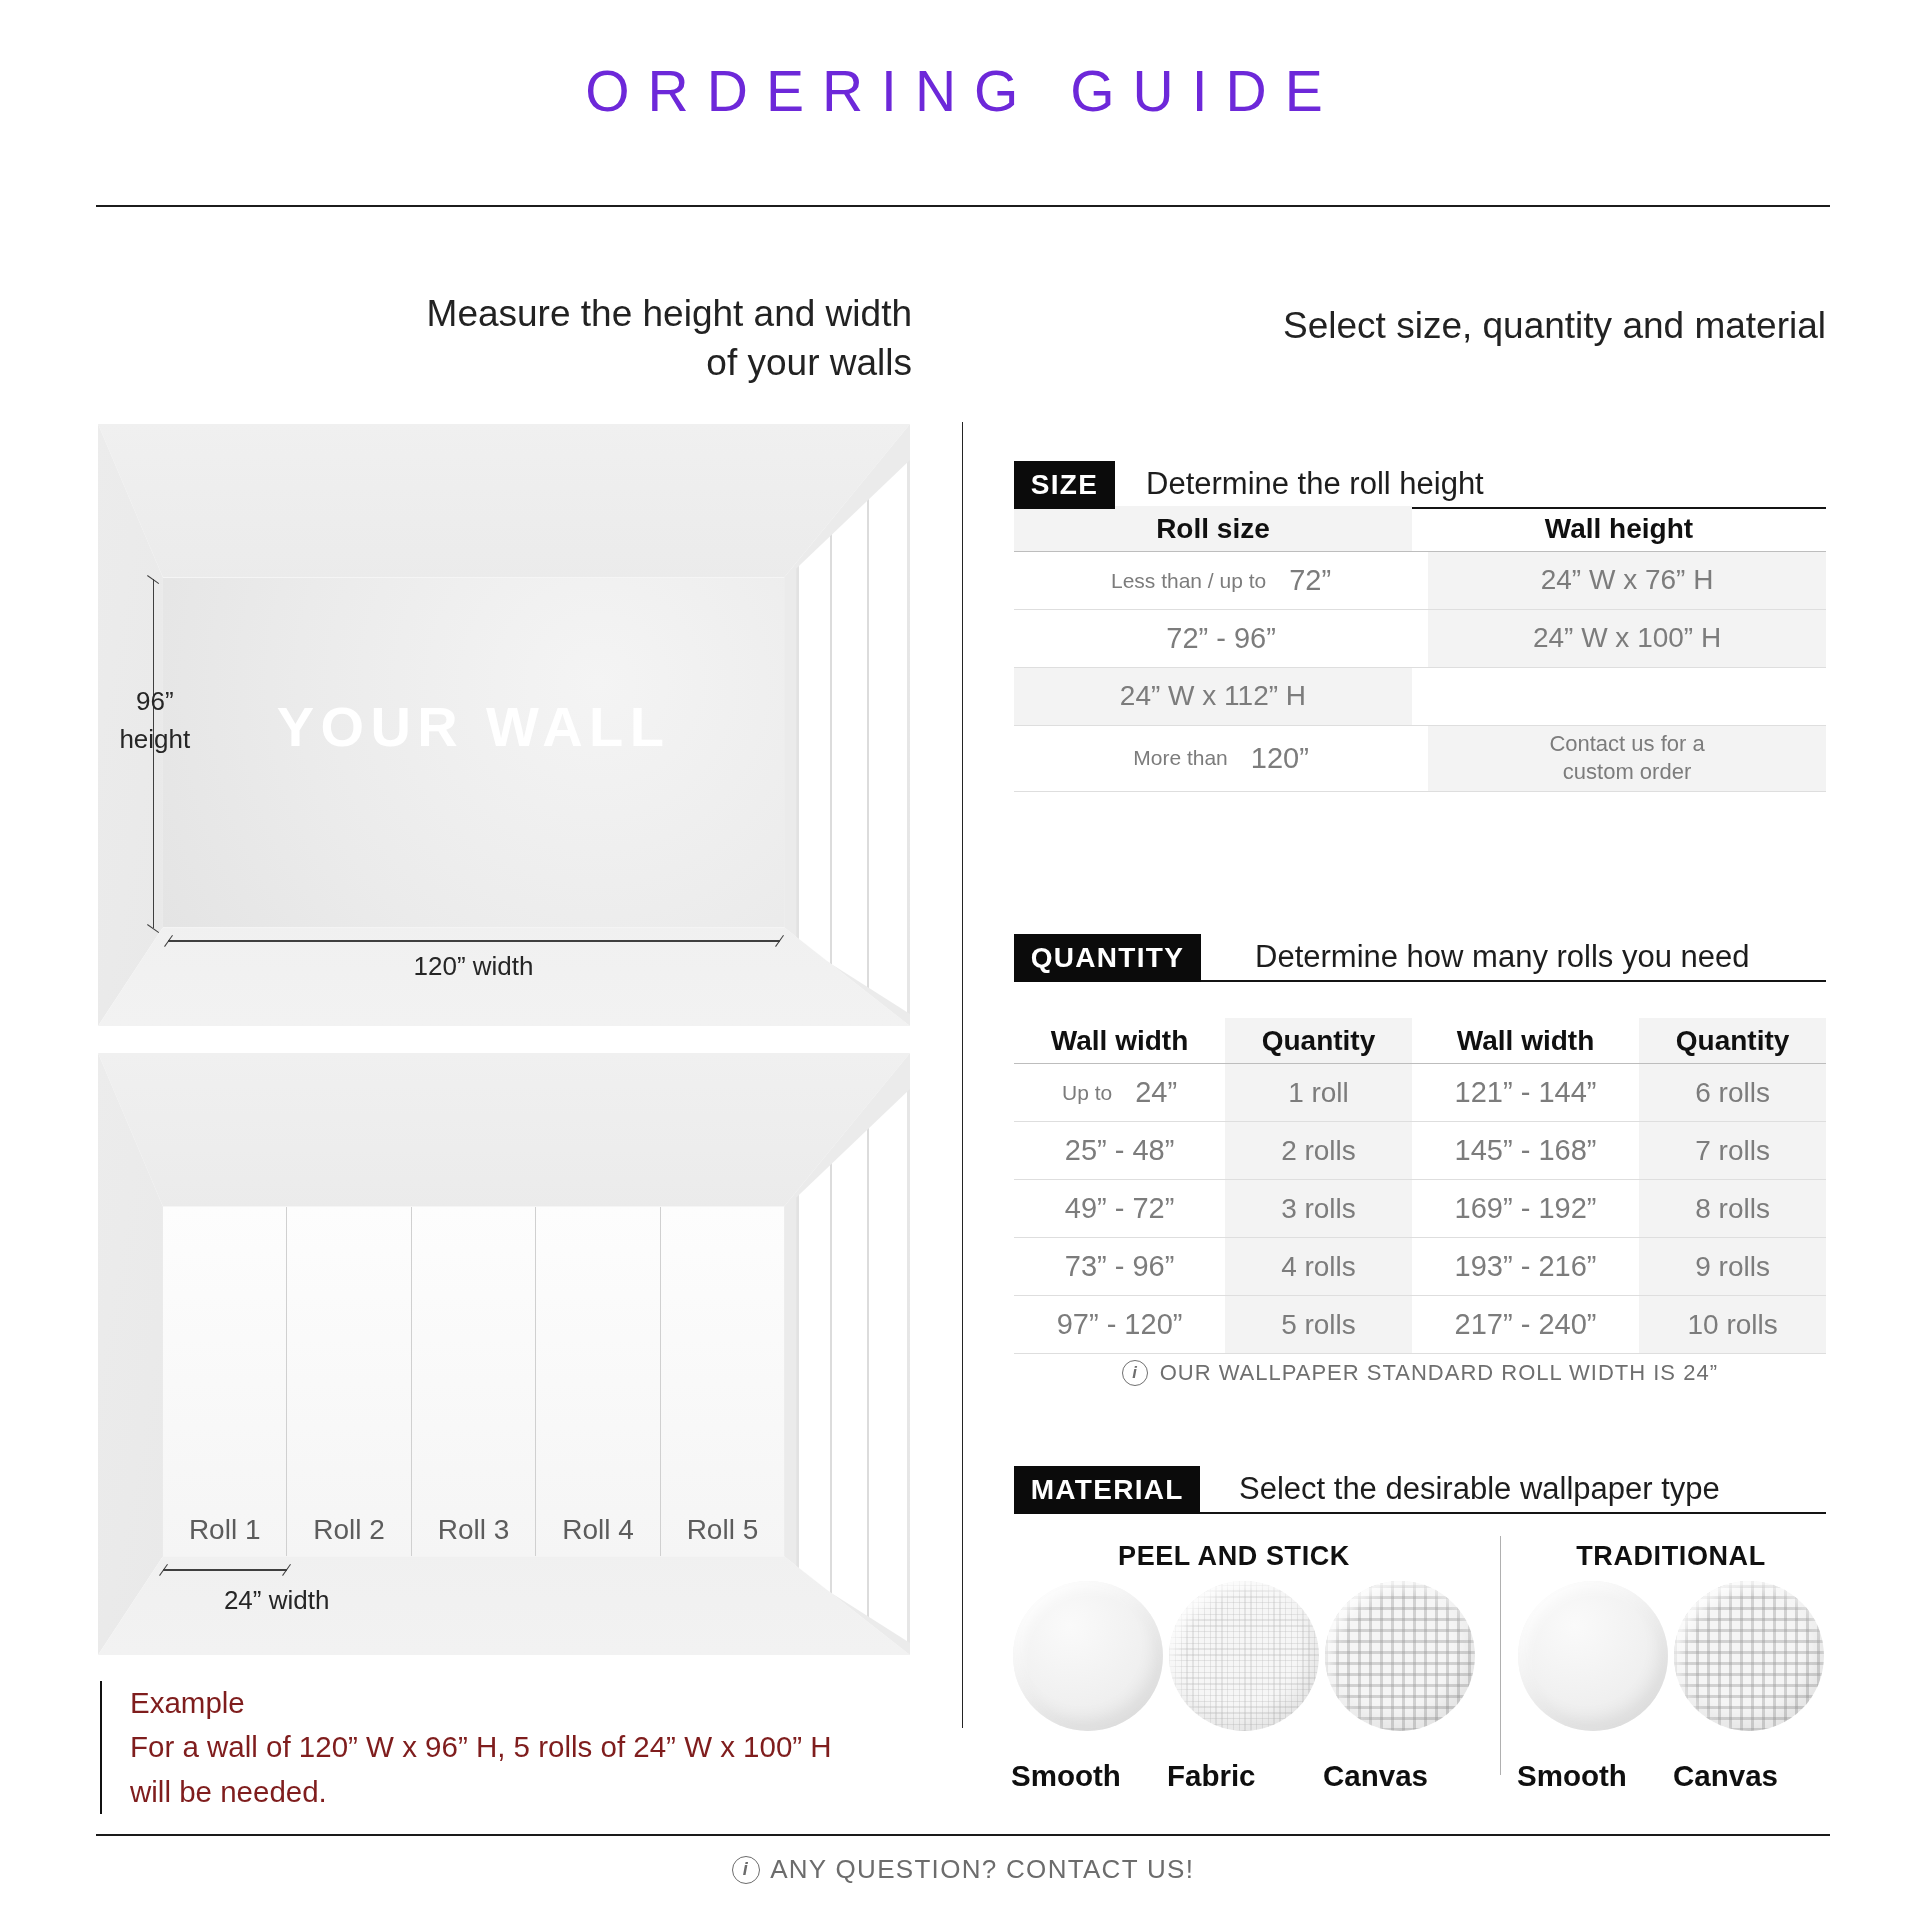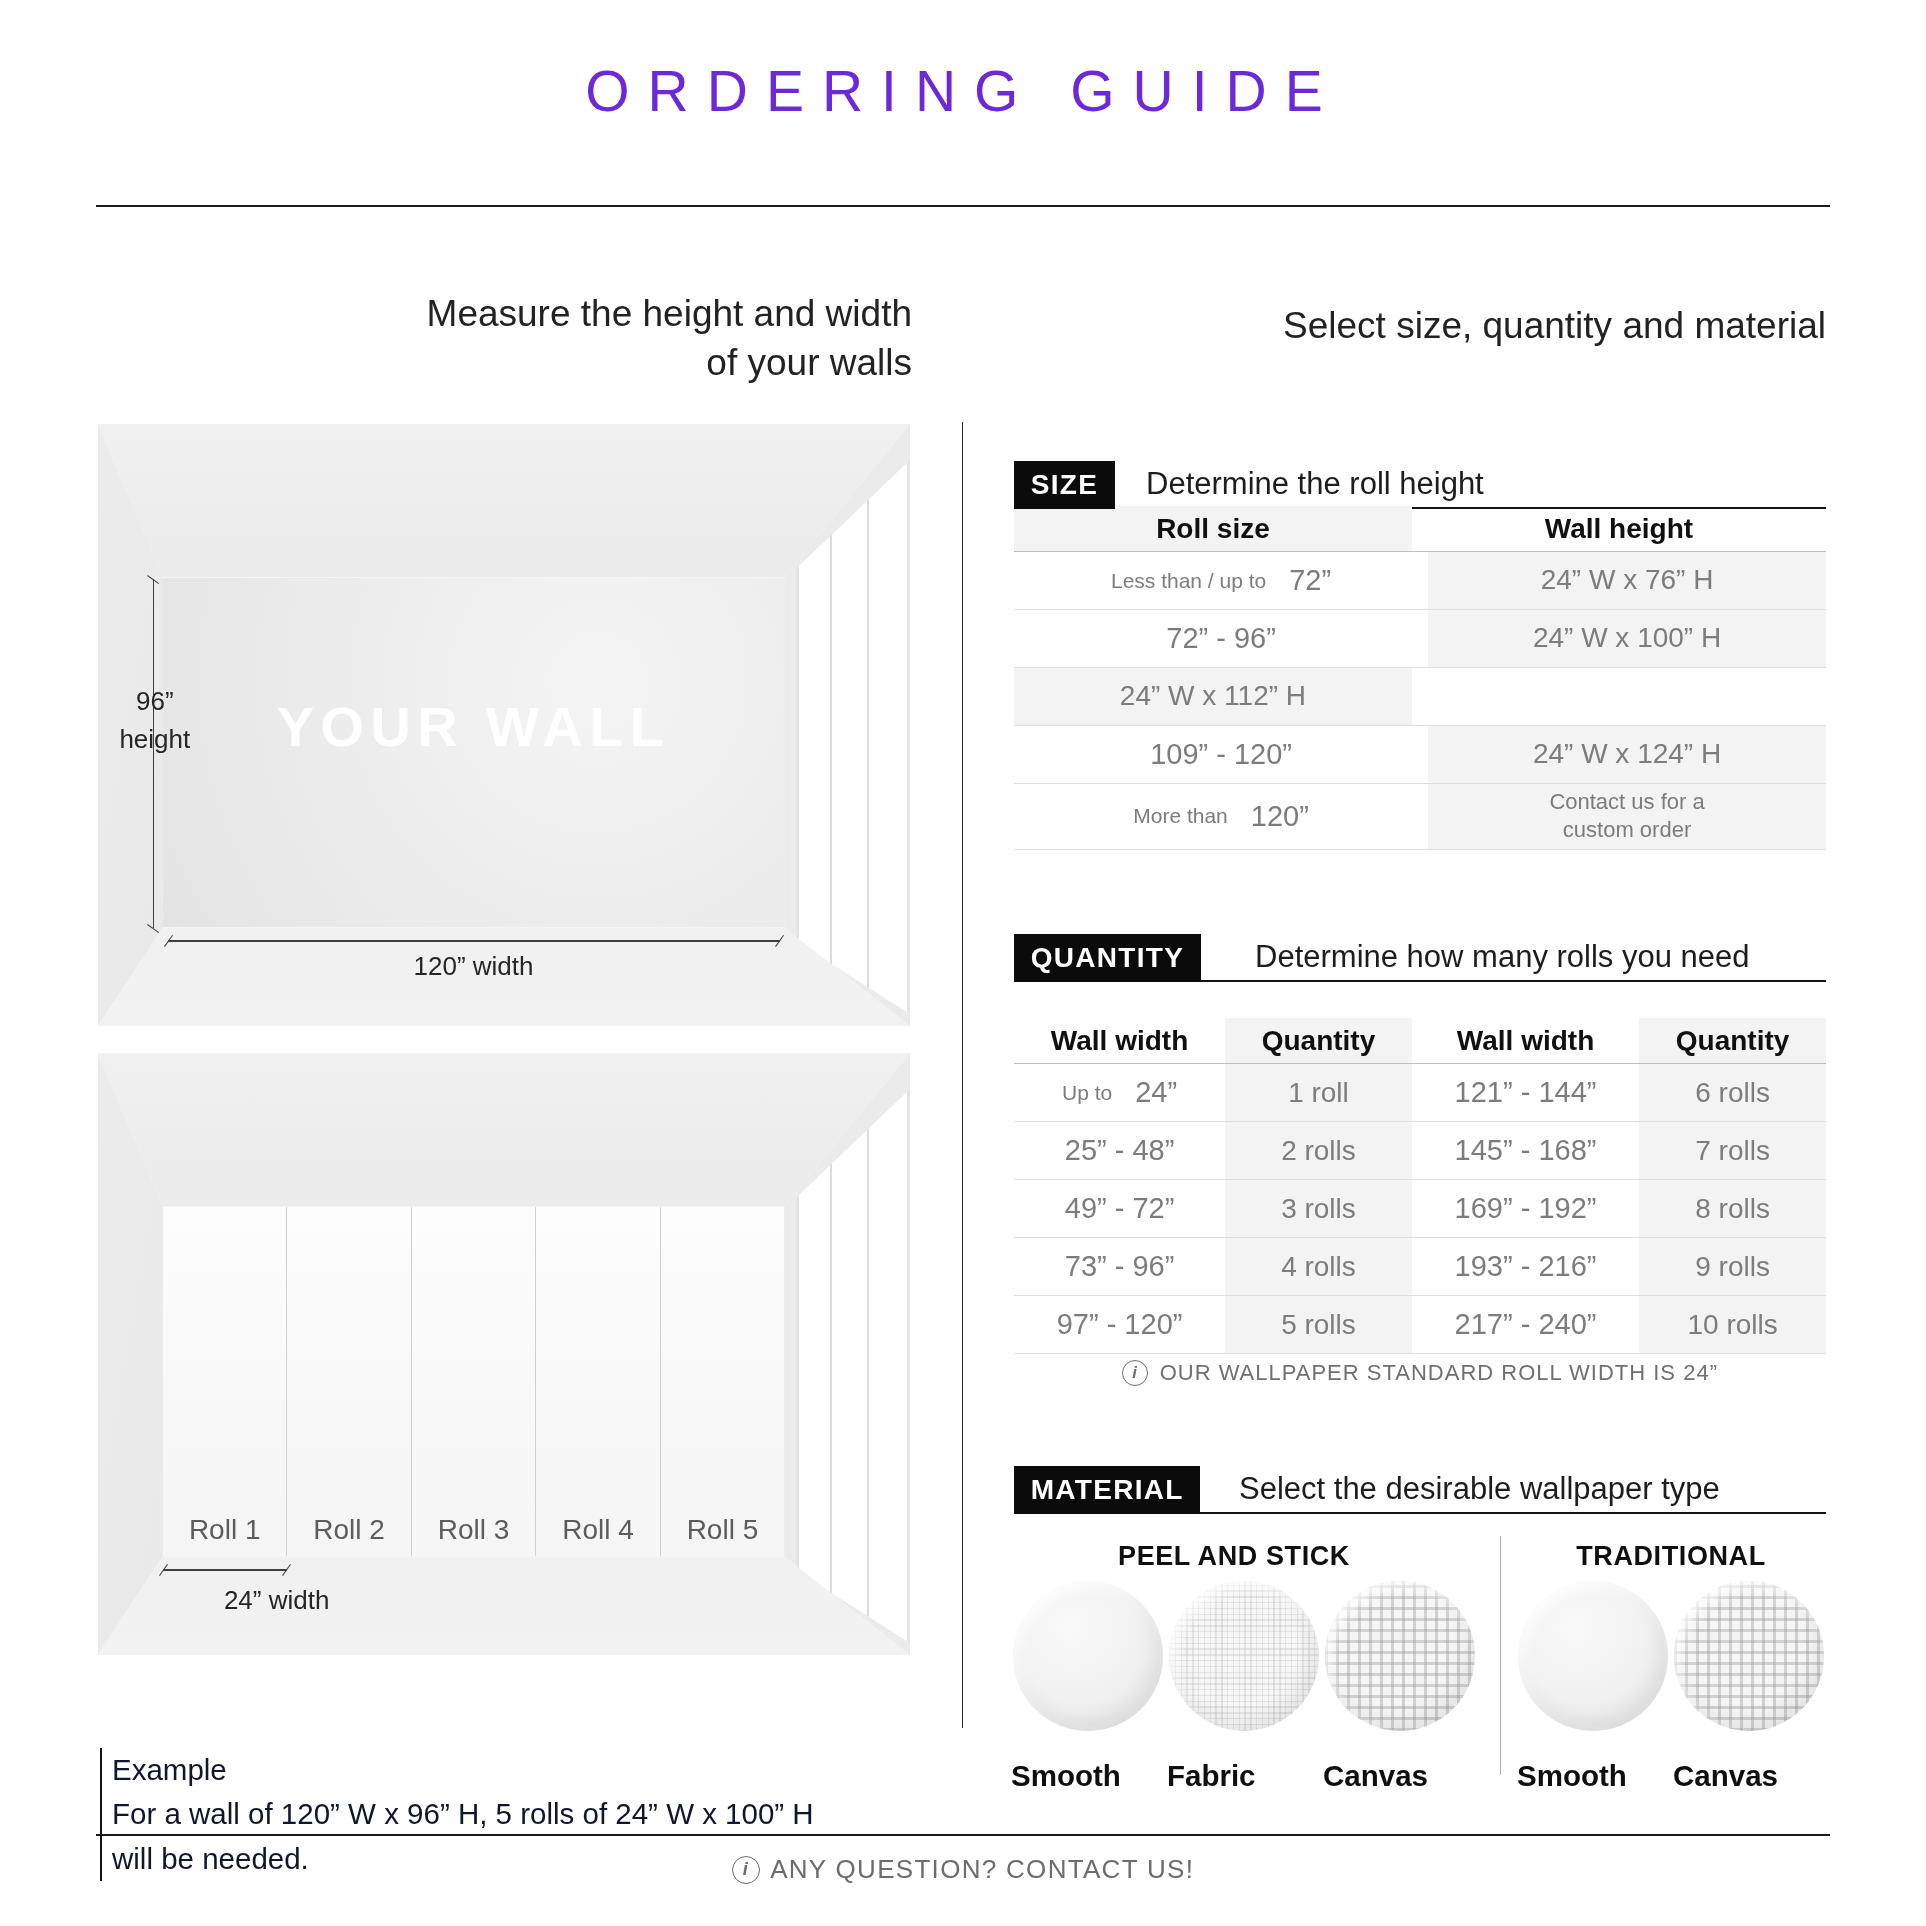--- a/index.html
+++ b/index.html
@@ -49,22 +49,22 @@
         background:#3f3f3f;transform:rotate(35deg);}
   .hmeasure::before{left:0;} .hmeasure::after{right:0;}
   #room2 .hmeasure{left:8%;width:15.3%;}
   .height-label{position:absolute;left:0.5%;top:43%;width:13%;text-align:center;
                 font-size:26px;color:#262626;line-height:1.45;}
   .height-label span{display:block;}
   .width-label{position:absolute;left:8%;top:87.6%;width:76.5%;text-align:center;font-size:26px;color:#262626;}
   #room2 .width-label{left:9%;width:26%;top:88.3%;}
 
   
-  #example{position:absolute;left:100px;top:1748px;width:815px;border-left:2.6px solid #111;
-           padding-left:10px;font-size:29.5px;color:#0f172a;line-height:1.5;box-sizing:border-box;}
+  #example{position:absolute;left:100px;top:1681px;width:815px;border-left:2.6px solid #111;
+           padding-left:28px;font-size:29.5px;color:#7f1d1d;line-height:1.5;box-sizing:border-box;}
 
   
   .section-head{position:absolute;left:1014px;width:812px;height:48px;}
   .section-head .underline{position:absolute;left:0;top:46px;width:100%;height:1.9px;background:#141414;}
   .badge{position:absolute;left:0;top:0;height:48px;background:#0b0b0b;color:#fff;font-size:28px;
          font-weight:600;letter-spacing:1.3px;display:flex;align-items:center;padding:0 16.7px;z-index:2;}
   .caption{position:absolute;top:0;height:46px;display:flex;align-items:center;font-size:31px;color:#1d1d1d;}
   #size-head{top:413px;margin-top:48px;} #size-head .caption{left:132px;}
   #quantity-head{top:934px;} #quantity-head .caption{left:241px;}
   #material-head{top:1466px;} #material-head .caption{left:225px;}
@@ -219,31 +219,20 @@
           </div>
       </div>
     </div>
     <div class="trow">
       <div class="cell size-c2 shade">
         <div class="roll-wrap">
             <span>24” W x 112” H</span>
           </div>
       </div>
     </div>
-    <div class="trow">
-      <div class="cell size-c1">
-
-        <span class="val">109” - 120”</span>
-      </div>
-      <div class="cell size-c2 shade">
-        <div class="roll-wrap">
-            <span>24” W x 124” H</span>
-          </div>
-      </div>
-    </div>
     <div class="trow contact">
       <div class="cell size-c1">
         <span class="prefix">More than</span>
         <span class="val">120”</span>
       </div>
       <div class="cell size-c2 shade">
         <div class="roll-wrap">
             <span>Contact us for a</span>
             <span>custom order</span>
           </div>

